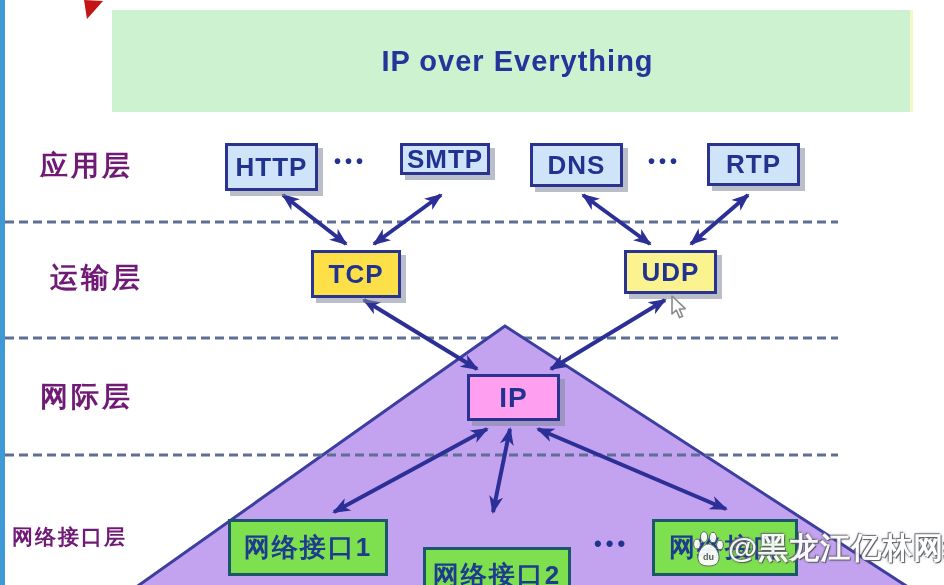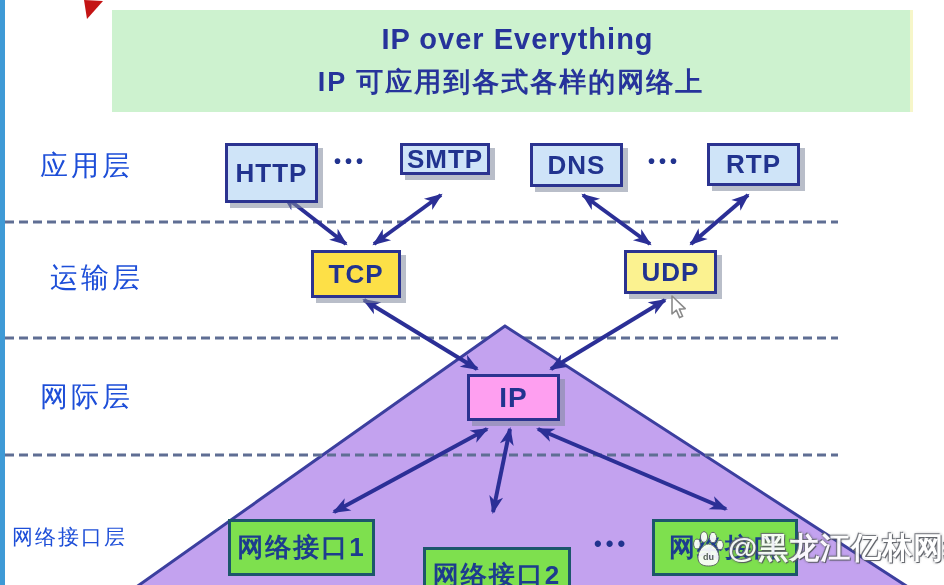--- a/index.html
+++ b/index.html
@@ -17,46 +17,46 @@
   .banner {
     left:112px; top:10px; width:801px; height:102px;
     background:#cdf2cf; border-right:3px solid #f6f6c9;
     display:flex; flex-direction:column; align-items:center; justify-content:center;
     gap:8px; z-index:4;
   }
   .banner .t1 { font-size:29px; font-weight:bold; color:#26339b; letter-spacing:1px;margin-left:13px; }
   .banner .t2 { font-size:27px; font-weight:bold; color:#26339b; letter-spacing:2px; }
 
   
-  .layer-label { color:#1d4ed8; font-weight:normal; font-size:28px; letter-spacing:3px; z-index:4; white-space:nowrap; }
+  .layer-label { color:#701a75; font-weight:bold; font-size:28px; letter-spacing:3px; z-index:4; white-space:nowrap; }
   .lbl-app  { left:40px;  top:147px; }
   .lbl-tra  { left:50px;  top:259px; }
   .lbl-net  { left:40px;  top:378px; }
   .lbl-ifc  { left:12px;  top:523px; font-size:21px; letter-spacing:2px; }
 
   
   svg.stage { left:0; top:0; width:944px; height:585px; z-index:2; }
 
   
   .box {
     display:flex; align-items:center; justify-content:center;
     border:3px solid #2b3390; background:#cfe4f8; color:#21338f;
     font-weight:bold; font-size:26px; z-index:5;
     box-shadow:5px 5px 0 rgba(128,136,156,.55);
     letter-spacing:1px;
   }
-  .b-http { left:225px; top:143px; width:93px; height:60px; }
+  .b-http { left:225px; top:143px; width:93px; height:48px; }
   .b-smtp { left:400px; top:143px; width:90px; height:32px; }
   .b-dns  { left:530px; top:143px; width:93px; height:44px; }
   .b-rtp  { left:707px; top:143px; width:93px; height:43px; }
   .b-tcp  { left:311px; top:250px; width:90px; height:48px; background:#fde047; }
   .b-udp  { left:624px; top:250px; width:93px; height:44px; background:#fbf290; }
   .b-ip   { left:467px; top:374px; width:93px; height:47px; background:#fe9ff0; font-size:28px; }
   .b-if   { background:#7ee04e; border-color:#1c566b; color:#1d3c8e; box-shadow:none; font-size:26px; letter-spacing:2px; }
-  .b-if1  { left:228px; top:519px; width:147px; height:57px; }
+  .b-if1  { left:228px; top:519px; width:160px; height:57px; }
   .b-if2  { left:423px; top:519px; width:148px; height:57px;margin-top:28px; }
   .b-if3  { left:652px; top:519px; width:146px; height:57px; }
 
   .dots { color:#21338f; font-weight:bold; font-size:20px; letter-spacing:4px; z-index:5; }
   .dots-1 { left:334px; top:150px; }
   .dots-2 { left:648px; top:150px; }
   .dots-3 { left:594px; top:531px; font-size:22px; z-index:5; }
 
   
   .watermark { left:690px; top:528px; z-index:6; display:flex; align-items:center; opacity:.92; }
@@ -73,21 +73,20 @@
 <body>
 
 <div class="abs edge-strip"></div>
 
 <svg class="abs red-flag" viewBox="0 0 26 20">
   <polygon points="4,0 23,1 7,19" fill="#c41414"></polygon>
 </svg>
 
 <div class="abs banner">
   <div class="t1">IP over Everything</div>
-  <div class="t2">IP 可应用到各式各样的网络上</div>
 </div>
 
 <div class="abs layer-label lbl-app">应用层</div>
 <div class="abs layer-label lbl-tra">运输层</div>
 <div class="abs layer-label lbl-net">网际层</div>
 <div class="abs layer-label lbl-ifc">网络接口层</div>
 
 <svg class="abs stage" viewBox="0 0 944 585">
   <g stroke="#5f6e94" stroke-width="3" stroke-dasharray="9 5">
     <line x1="5" y1="222" x2="838" y2="222"></line>

